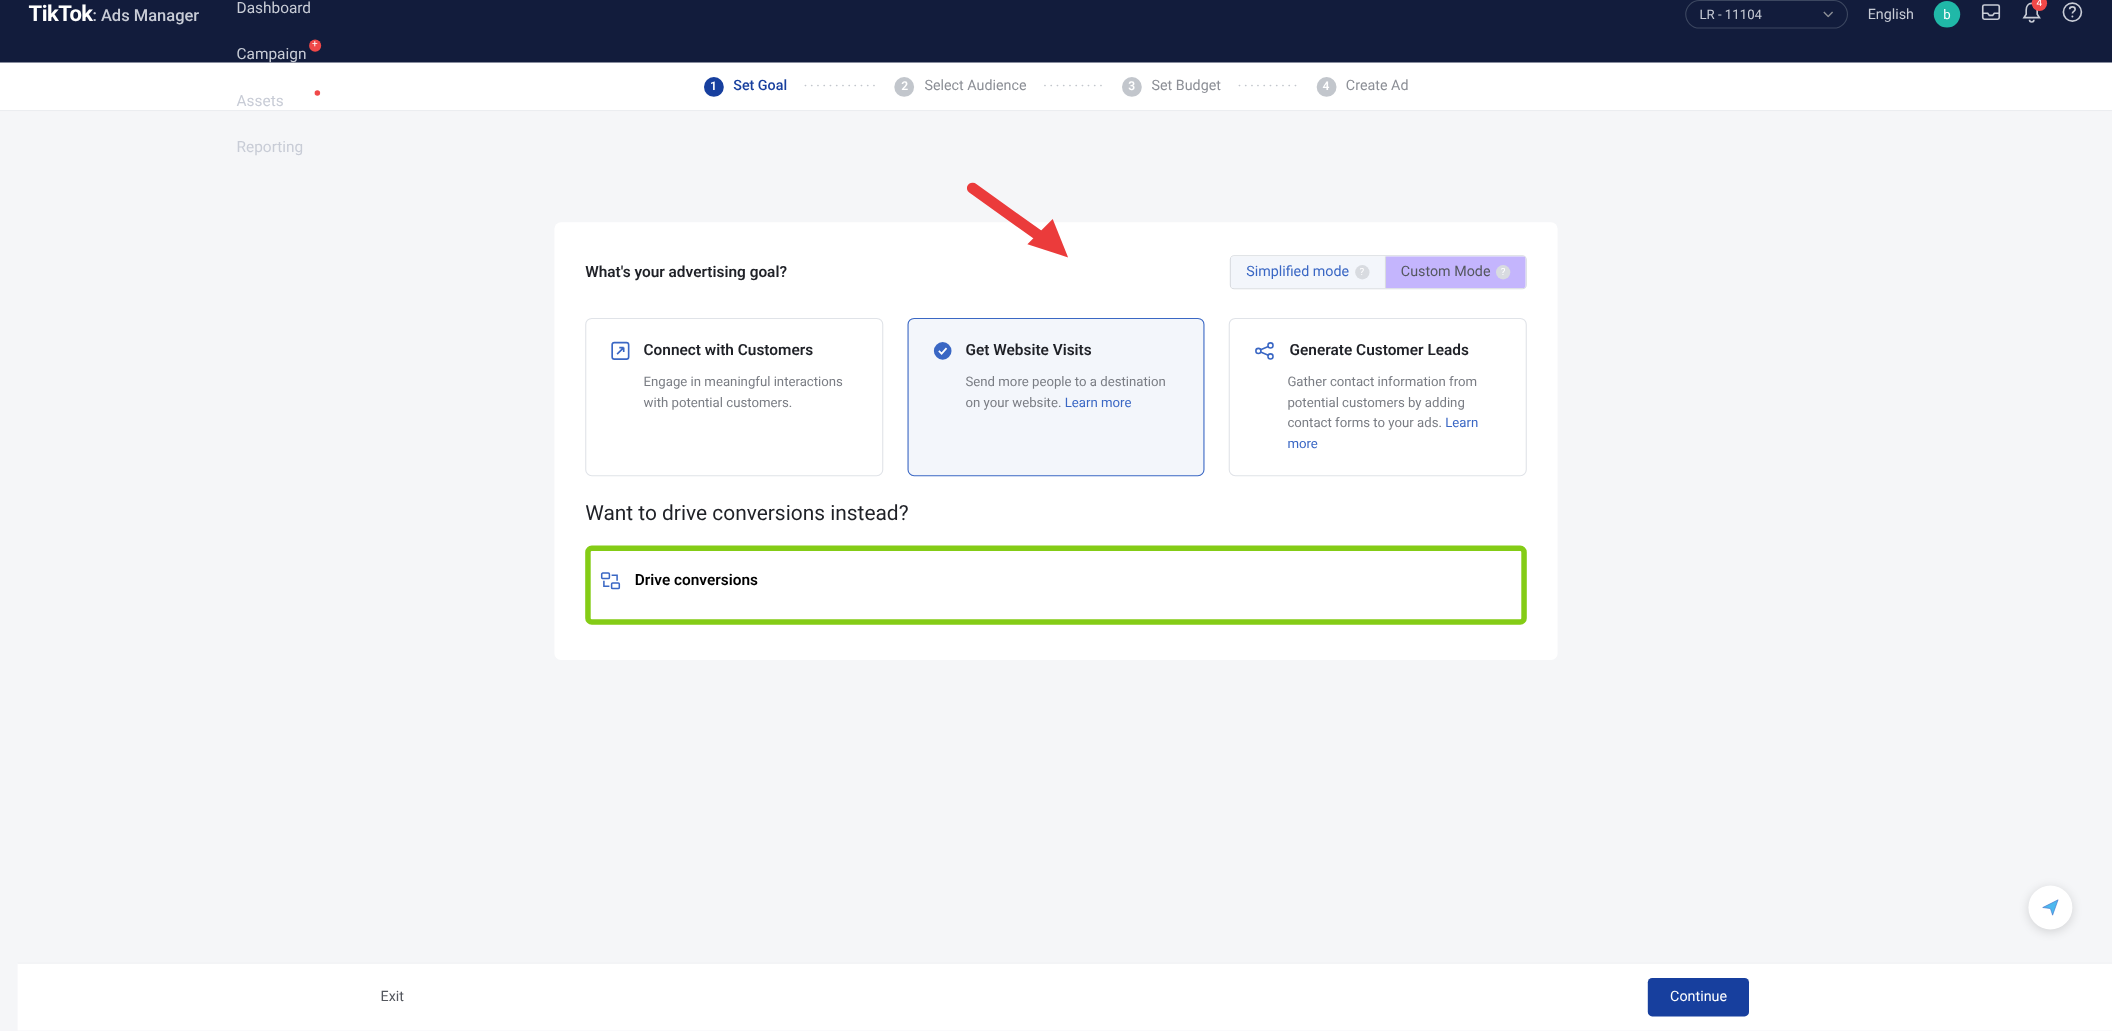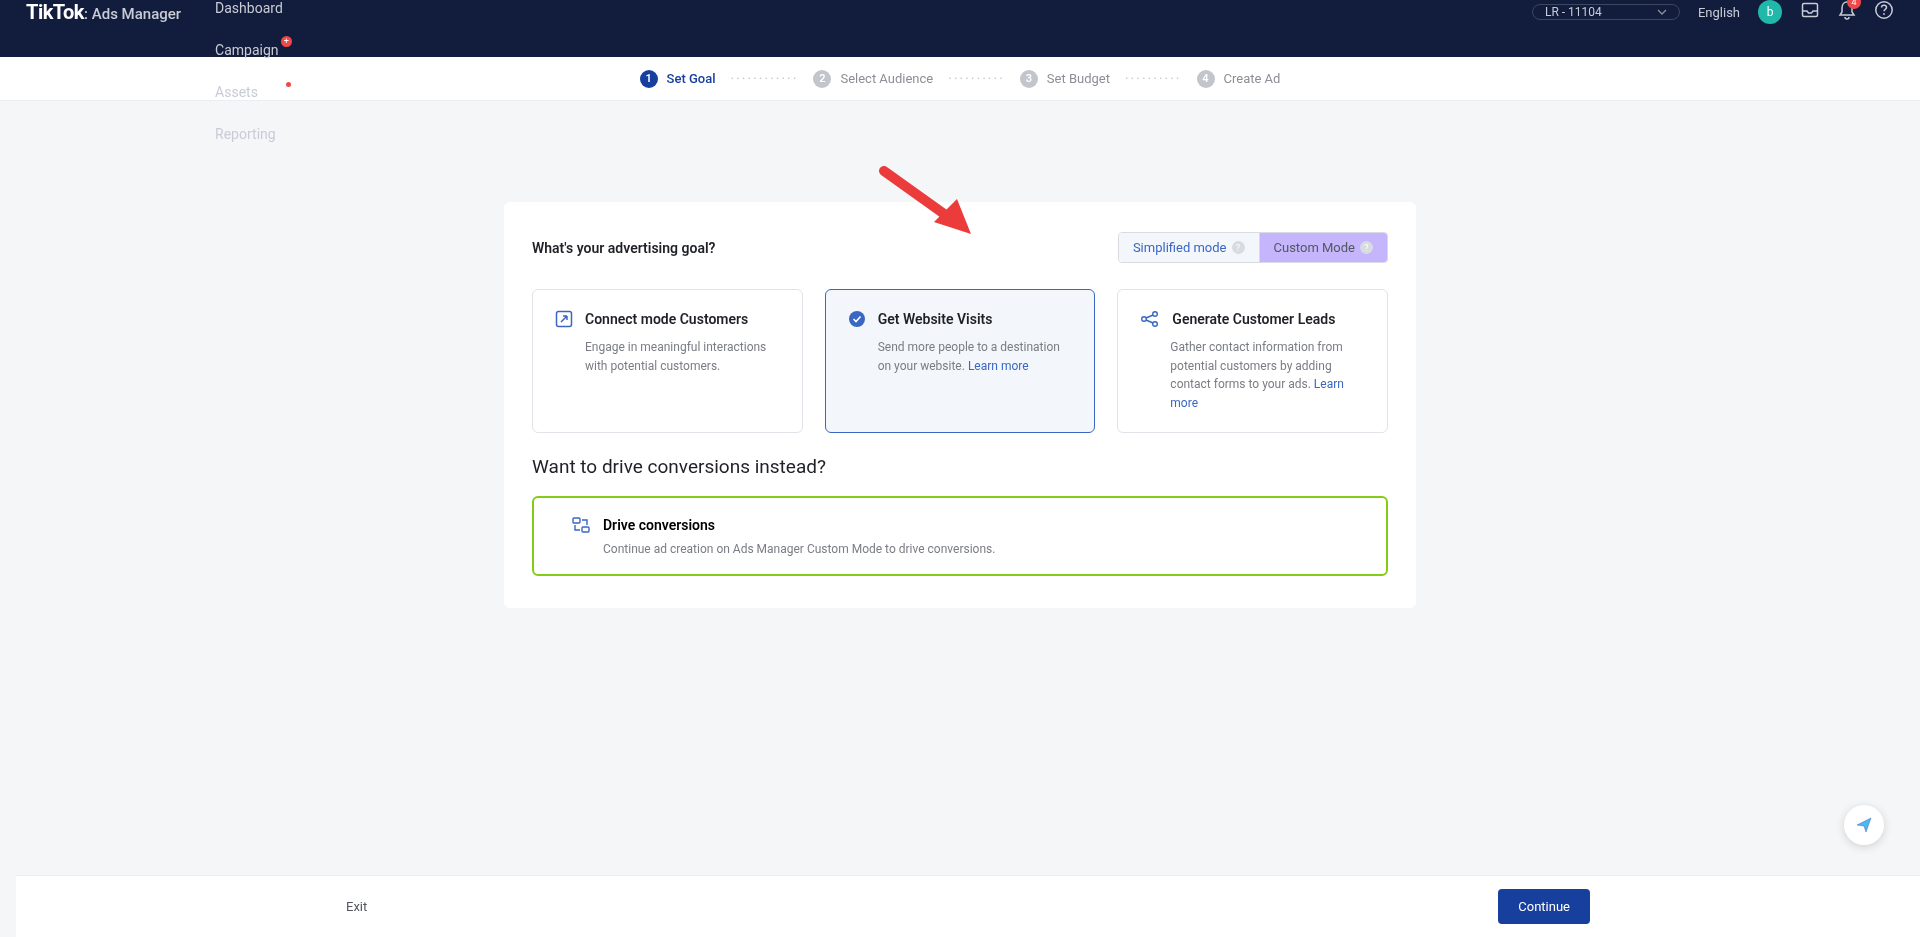--- a/index.html
+++ b/index.html
@@ -68,21 +68,21 @@
 }
 .topbar-right {
   margin-left: auto;
   display: flex;
   align-items: center;
   gap: 18px;
 }
 .account-select {
   border: 1px solid #3c4760;
   border-radius: 14px;
-  height: 16px;
+  height: 26px;
   width: 148px;
   padding: 0 12px;
   display: flex;
   align-items: center;
   justify-content: space-between;
   font-size: 12px;
   color: #c8ccd6;
   cursor: pointer;
 }
 .lang {
@@ -254,23 +254,23 @@
 .goal-desc a {
   color: #3a67c4;
   text-decoration: none;
 }
 .sub-heading {
   font-size: 19px;
   color: #1f2127;
   margin-bottom: 18px;
 }
 .drive-card {
-  border: 2px solid #84cc16;
+  border: 5px solid #84cc16;
   border-radius: 6px;
-  padding: 18px 37px;
+  padding: 18px 8px;
   cursor: pointer;
 }
 .drive-head {
   display: flex;
   align-items: center;
   gap: 12px;
   margin-bottom: 8px;
 }
 .drive-title {
   font-size: 14px;
@@ -417,21 +417,21 @@
       </div>
     </div>
 
     <div class="goal-grid">
       <div class="goal-card">
         <div class="goal-head">
           <svg class="goal-icon" width="18" height="18" viewBox="0 0 18 18">
               <rect x="1.5" y="1.5" width="15" height="15" rx="2" stroke="#3a67c4" stroke-width="1.5" fill="none"></rect>
               <path d="M6 12L12 6M12 6H8M12 6V10" stroke="#3a67c4" stroke-width="1.5"></path>
             </svg>
-          <div class="goal-title">Connect mode Customers</div>
+          <div class="goal-title">Connect with Customers</div>
         </div>
         <div class="goal-desc">Engage in meaningful interactions with potential customers.</div>
       </div>
 
       <div class="goal-card selected">
         <div class="goal-head">
           <svg class="goal-icon" width="18" height="18" viewBox="0 0 18 18">
               <circle cx="9" cy="9" r="8" fill="#3a67c4"></circle>
               <path d="M5.5 9L8 11.5L12.5 6.5" stroke="#fff" stroke-width="1.6" fill="none"></path>
             </svg>
@@ -462,21 +462,20 @@
 
     <div class="drive-card">
       <div class="drive-head">
         <svg class="goal-icon" width="20" height="18" viewBox="0 0 20 18">
             <rect x="2" y="2" width="7" height="5" rx="1" stroke="#3a67c4" stroke-width="1.4" fill="none"></rect>
             <rect x="11" y="11" width="7" height="5" rx="1" stroke="#3a67c4" stroke-width="1.4" fill="none"></rect>
             <path d="M11 4H16V9M9 14H4V9" stroke="#3a67c4" stroke-width="1.4" fill="none"></path>
           </svg>
         <div class="drive-title">Drive conversions</div>
       </div>
-      <div class="drive-desc">Continue ad creation on Ads Manager Custom Mode to drive conversions.</div>
     </div>
   </div>
 </div>
 
 <svg class="arrow-annotation" width="100" height="75" viewBox="0 0 100 75">
   <path d="M5 5 L75 55" stroke="#eb3b3b" stroke-width="10" stroke-linecap="round"></path>
   <path d="M55 56 L92 68 L78 33 Z" fill="#eb3b3b"></path>
 </svg>
 
 <div class="float-help">

